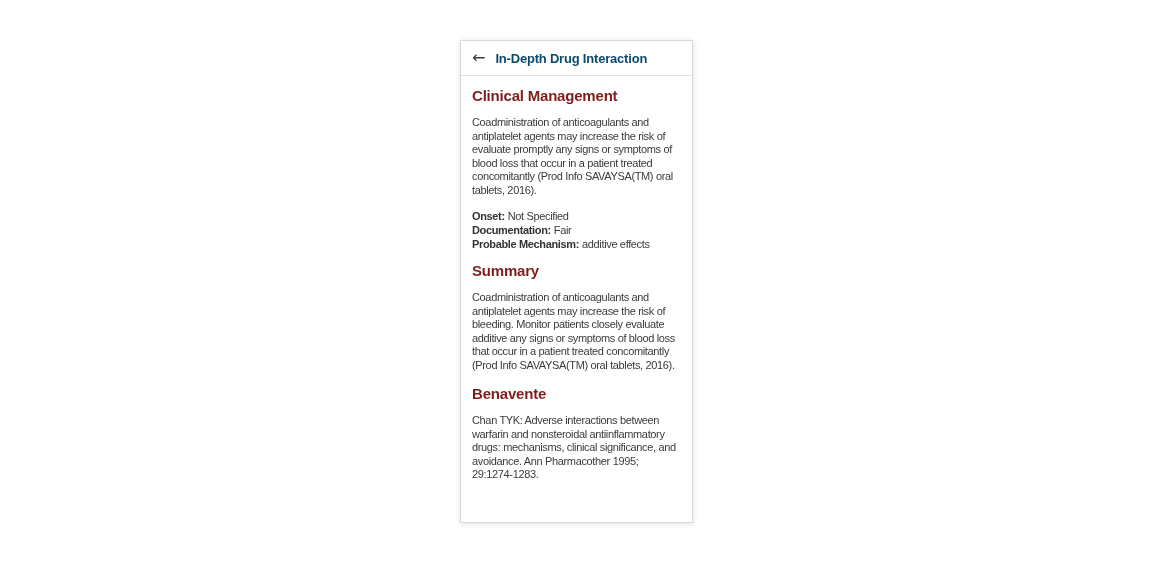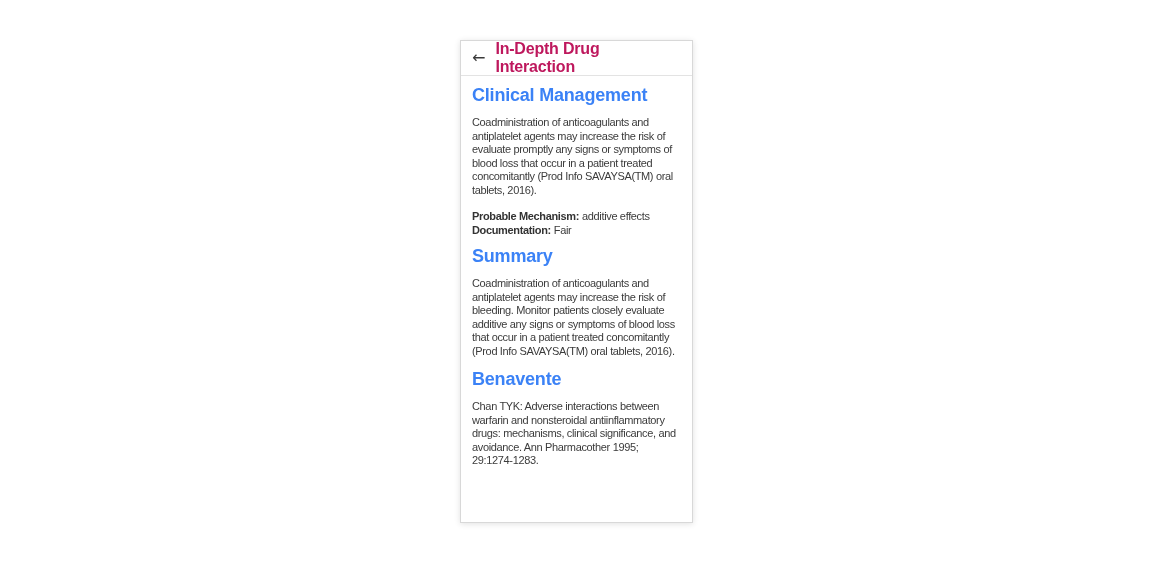--- a/index.html
+++ b/index.html
@@ -32,31 +32,31 @@
     background: none; border: none; cursor: pointer;
     padding: 0; margin-right: 10px;
     display: flex; align-items: center;
   }
   .back-glyph {
     font-size: 16px; line-height: 1;
     color: #3a3a3a;
     font-family: "DejaVu Sans", sans-serif;
   }
   .card-title {
-    font-size: 16px; font-weight: 700;
+    font-size: 13px; font-weight: 700;
     letter-spacing: -0.2px;
-    color: #be185d;
+    color: #0c4a6e;
   }
 
   .card-body { padding: 10px 11px 0 11px; }
 
   .card-body h2 {
-    font-size: 18px; font-weight: 700;
+    font-size: 15px; font-weight: 700;
     letter-spacing: -0.2px;
-    color: #3b82f6;
+    color: #7f1d1d;
     line-height: 19px;
     margin: 0 0 11px 0;
   }
 
   .para { margin: 0 8px 12px 0; }
   .para div {
     font-size: 11px;
     line-height: 13.5px;
     letter-spacing: -0.35px;
     color: #3b3b3b;
@@ -96,24 +96,27 @@
           <div>Coadministration of anticoagulants and</div>
           <div>antiplatelet agents may increase the risk of</div>
           <div>evaluate promptly any signs or symptoms of</div>
           <div>blood loss that occur in a patient treated</div>
           <div>concomitantly (Prod Info SAVAYSA(TM) oral</div>
           <div>tablets, 2016).</div>
         </div>
 
       <div class="meta">
         <div class="meta-line">
-          <b>Probable Mechanism:</b><span>additive effects</span>
+          <b>Onset:</b><span>Not Specified</span>
         </div>
         <div class="meta-line">
           <b>Documentation:</b><span>Fair</span>
+        </div>
+        <div class="meta-line">
+          <b>Probable Mechanism:</b><span>additive effects</span>
         </div>
       </div>
 
       <h2>Summary</h2>
 
       <div class="para">
           <div>Coadministration of anticoagulants and</div>
           <div>antiplatelet agents may increase the risk of</div>
           <div>bleeding. Monitor patients closely evaluate</div>
           <div>additive any signs or symptoms of blood loss</div>

